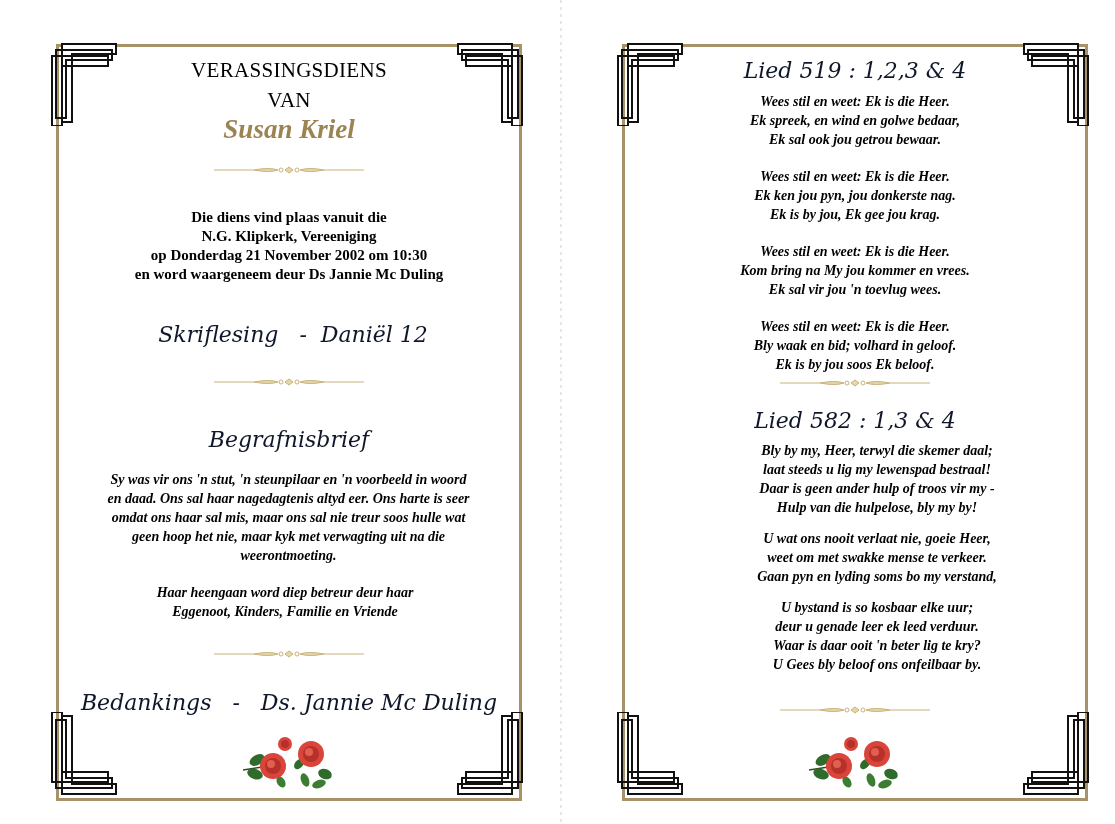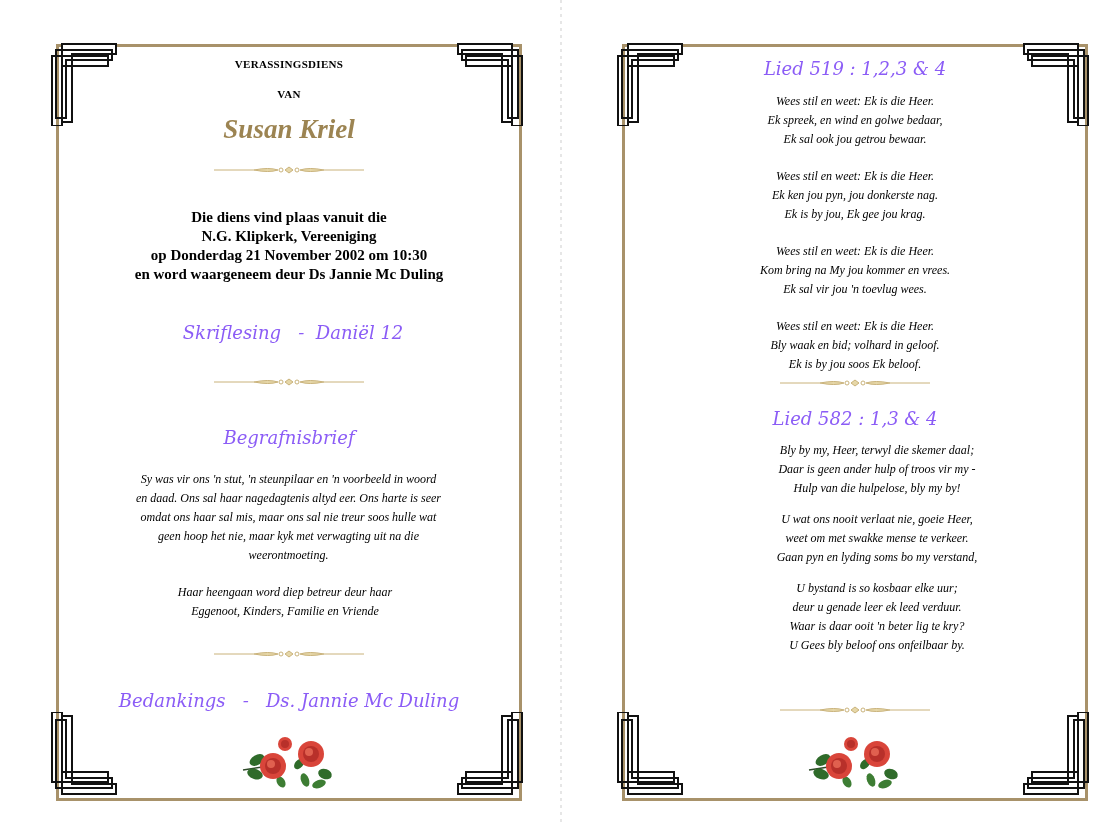--- a/index.html
+++ b/index.html
@@ -14,28 +14,28 @@
     .page.right { left:570px; width:545px; }
     .fold {
       position:absolute; left:560px; top:0; width:2px; height:824px;
       background:repeating-linear-gradient(to bottom, #e6e6e6 0 3px, transparent 3px 7px);
     }
     .frame {
       position:absolute; border:3px solid #a8926a; box-sizing:border-box;
     }
     .corner { position:absolute; width:70px; height:90px; }
     .corner svg { width:100%; height:100%; display:block; }
-    .caps { font-weight:bold; font-size:11px; letter-spacing:0.3px; }
+    .caps { font-weight:normal; font-size:21px; letter-spacing:0.3px; }
     .name { font-weight:bold; font-style:italic; color:#9c8452; font-size:27px; }
     .heading {
-      font-family:"DejaVu Serif", serif; font-style:italic; color:#8b5cf6;
-      font-size:18px; font-weight:normal;
+      font-family:"DejaVu Serif", serif; font-style:italic; color:#0f172a;
+      font-size:22px; font-weight:normal;
     }
     .body-bold { font-weight:bold; font-size:15px; line-height:19px; }
-    .body-it { font-weight:normal; font-style:italic; font-size:12px; line-height:19px; }
+    .body-it { font-weight:bold; font-style:italic; font-size:14px; line-height:19px; }
     .divider { display:block; margin:0 auto; }
     .line { display:block; }
     .stanza { margin-bottom:18px; }
     .roses { display:block; margin:0 auto; }
     .abs { position:absolute; left:0; right:0; text-align:center; }
   </style>
 </head>
 <body>
 
 <svg width="0" height="0" style="position:absolute">
@@ -215,20 +215,21 @@
     <svg class="divider" width="150" height="8">
         <use href="#divider-sym"></use>
       </svg>
   </div>
 
   <div class="abs heading" style="top:408px; left:52px; right:27px;">Lied 582 : 1,3 &amp; 4</div>
 
   <div class="abs body-it" style="top:441px; left:52px; right:27px;padding-left:44px;">
     <div class="stanza" style="margin-bottom:12px;">
       <span class="line">Bly by my, Heer, terwyl die skemer daal;</span>
+      <span class="line">laat steeds u lig my lewenspad bestraal!</span>
       <span class="line">Daar is geen ander hulp of troos vir my -</span>
       <span class="line">Hulp van die hulpelose, bly my by!</span>
     </div>
     <div class="stanza" style="margin-bottom:12px;">
       <span class="line">U wat ons nooit verlaat nie, goeie Heer,</span>
       <span class="line">weet om met swakke mense te verkeer.</span>
       <span class="line">Gaan pyn en lyding soms bo my verstand,</span>
     </div>
     <div class="stanza">
       <span class="line">U bystand is so kosbaar elke uur;</span>

